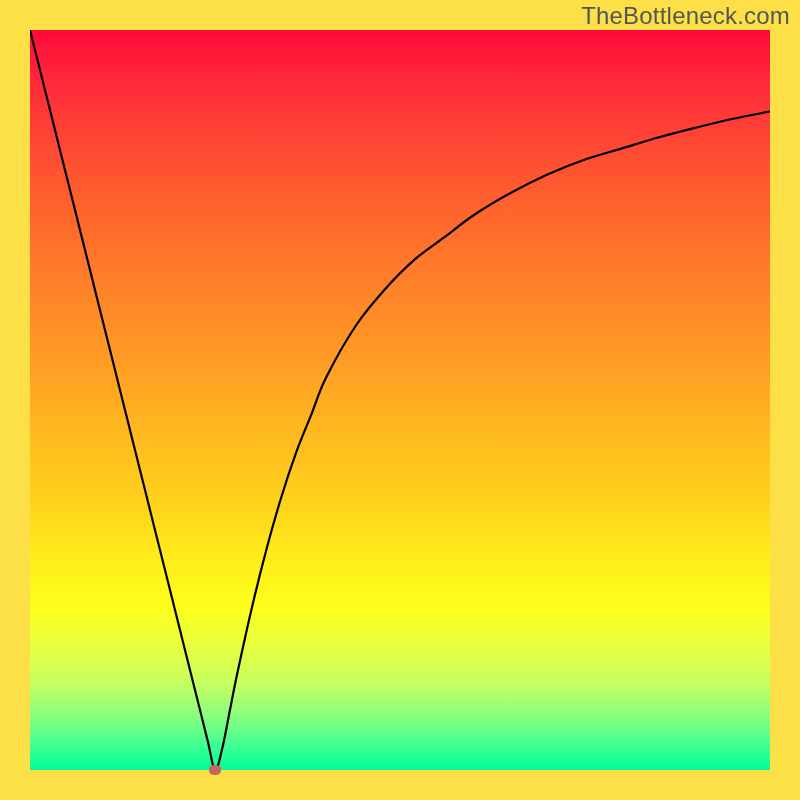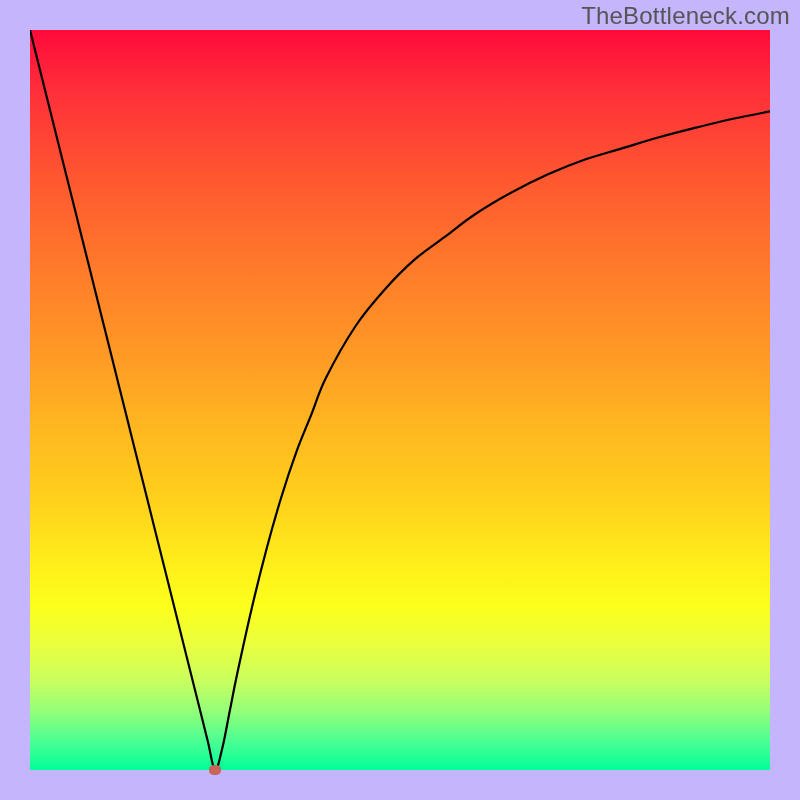--- a/index.html
+++ b/index.html
@@ -8,21 +8,21 @@
     width: 800px;
     height: 800px;
     overflow: hidden;
     background: #000;
     font-family: Arial, Helvetica, sans-serif;
   }
   .outer {
     position: relative;
     width: 800px;
     height: 800px;
-    background: #c4b5fd;
+    background: #fde047;
   }
   .watermark {
     position: absolute;
     top: 2px;
     right: 10px;
     color: #555;
     font-size: 24px;
     font-weight: 500;
     letter-spacing: 0.2px;
     user-select: none;

